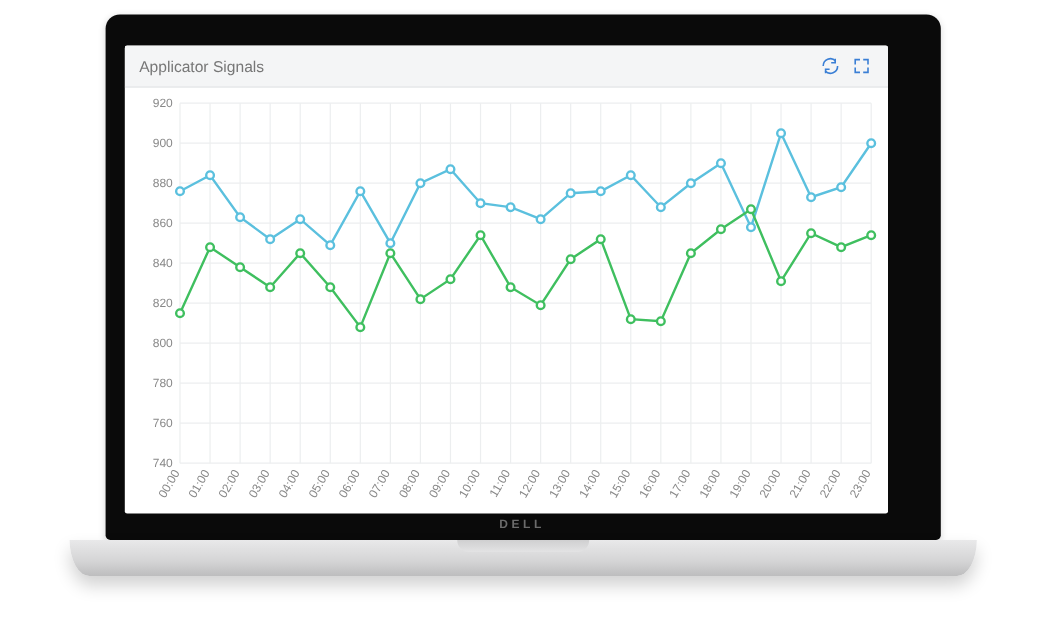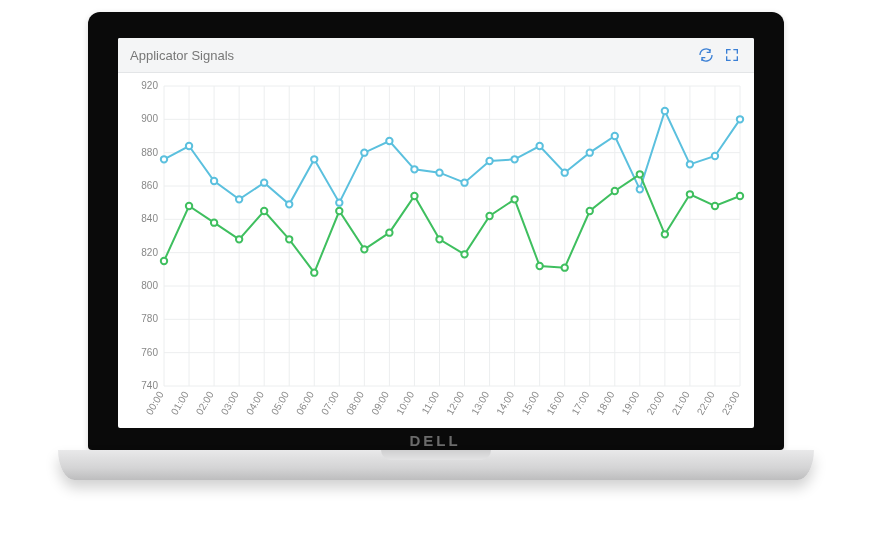--- a/index.html
+++ b/index.html
@@ -1,31 +1,31 @@
 <!DOCTYPE html>
 <html><head>
 <meta charset="utf-8">
 <style>
   html,body{margin:0;padding:0;background:#fff;font-family:"Helvetica Neue",Arial,sans-serif;}
   .stage{position:relative;width:870px;height:534px;}
   
   .lid{position:absolute;left:88px;top:12px;width:696px;height:438px;
        background:#0a0a0a;border-radius:12px 12px 4px 4px;
        box-shadow:0 2px 6px rgba(0,0,0,.15);}
-  .screen{position:absolute;left:118px;top:38px;width:636px;height:390px;
+  .screen{position:absolute;left:104px;top:38px;width:636px;height:390px;
           background:#fff;border-radius:2px;overflow:hidden;}
   .base{position:absolute;left:58px;top:450px;width:756px;height:30px;
         background:linear-gradient(#e9e9ea,#d4d4d5 60%,#bdbdbe);
         border-radius:0 0 22px 22px/0 0 40px 40px;
         box-shadow:0 8px 14px rgba(0,0,0,.18);}
   .base:before{content:"";position:absolute;left:50%;top:0;transform:translateX(-50%);
         width:110px;height:10px;background:linear-gradient(#cfcfd0,#e3e3e4);
         border-radius:0 0 10px 10px;}
   .brand{position:absolute;left:50%;top:432px;transform:translateX(-50%);
-         font-size:15px;letter-spacing:3px;color:#6b6b6b;font-weight:600;}
+         font-size:10px;letter-spacing:3px;color:#6b6b6b;font-weight:600;}
   
   .panel{position:absolute;inset:0;}
   .panel-header{height:34px;background:#f4f5f6;border-bottom:1px solid #e3e5e7;
         display:flex;align-items:center;padding:0 12px;color:#777;font-size:13px;font-weight:300;}
   .panel-header .spacer{flex:1;}
   .icon-btn{width:20px;height:20px;display:inline-flex;align-items:center;justify-content:center;
         margin-left:6px;cursor:pointer;color:#3a7fd5;}
   .icon-btn svg{width:16px;height:16px;stroke:currentColor;fill:none;stroke-width:2;}
   
   .chart-wrap{position:absolute;left:0;top:34px;right:0;bottom:0;}

